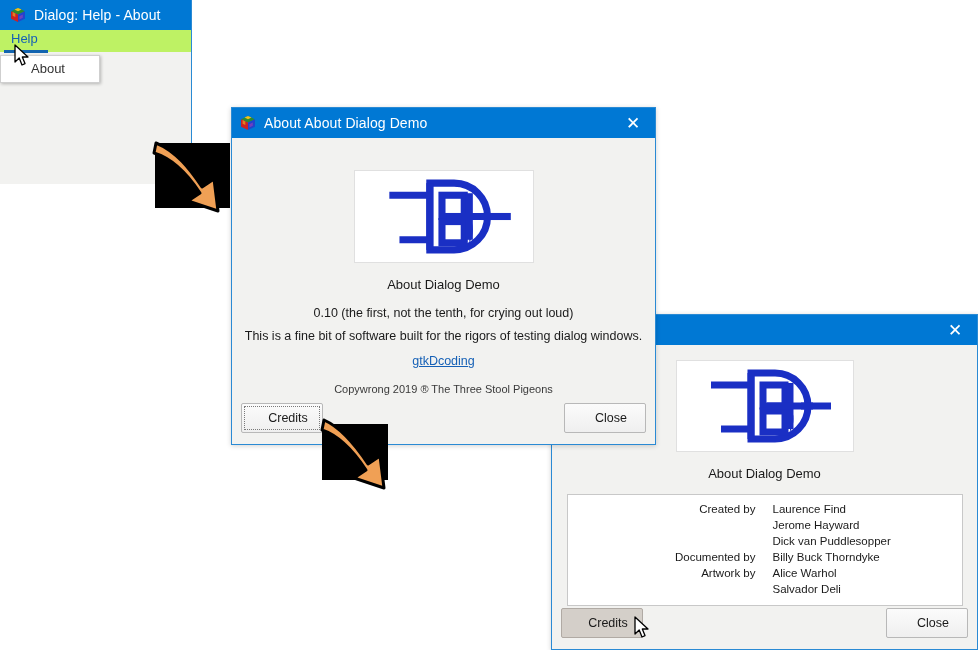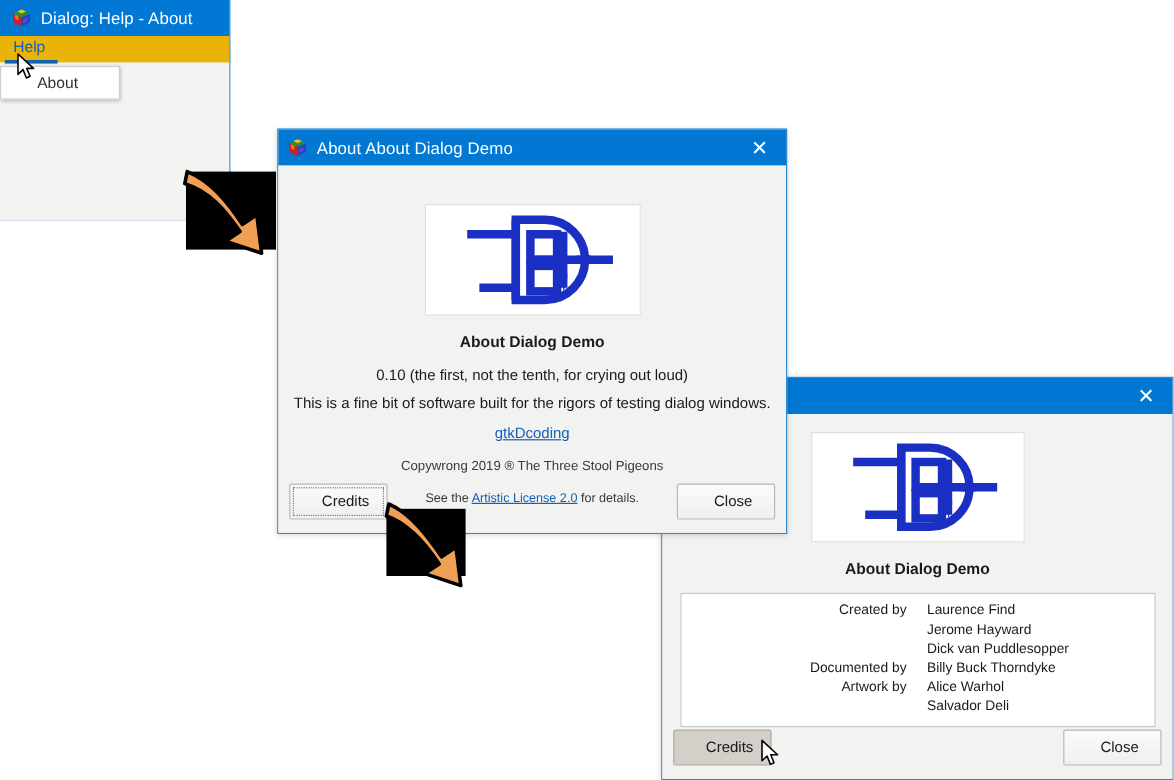--- a/index.html
+++ b/index.html
@@ -68,21 +68,21 @@
     left: 0;
     top: 0;
     width: 192px;
     height: 184px;
     border-left: none;
     border-top: none;
   }
   #main-window .titlebar { padding-left: 10px; }
   .menubar {
     height: 22px;
-    background: #eab308;
+    background: #bef264;
     display: flex;
     align-items: flex-start;
     padding-left: 8px;
     box-sizing: border-box;
     position: relative;
   }
   .menu-item-top {
     font-size: 13px;
     color: #1560b6;
     padding: 1px 3px 0 3px;
@@ -143,21 +143,21 @@
     align-items: center;
     justify-content: center;
   }
   #about-dialog .logo-box {
     width: 180px;
     height: 93px;
     margin-top: 32px;
   }
   .app-name {
     font-size: 13px;
-    font-weight: bold;
+    font-weight: normal;
     color: #1a1a1a;
     margin-top: 14px;
   }
   .version-line {
     font-size: 12.5px;
     color: #1a1a1a;
     margin-top: 14px;
   }
   .desc-line {
     font-size: 12.5px;
@@ -407,23 +407,20 @@
       </svg>
     </div>
 
     <div class="app-name">About Dialog Demo</div>
     <div class="version-line">0.10 (the first, not the tenth, for crying out loud)</div>
     <div class="desc-line">This is a fine bit of software built for the rigors of testing dialog windows.</div>
     <div class="weblink">gtkDcoding</div>
     <div class="copyright-line">Copywrong 2019 ® The Three Stool Pigeons</div>
 
     <div class="warranty-block">
-      <div>
-        <span>See the </span><span class="license-link">Artistic License 2.0</span><span> for details.</span>
-      </div>
     </div>
 
     <div class="action-row">
       <div class="btn focused">Credits</div>
       <div class="btn">Close</div>
     </div>
   </div>
 </div>
 
 <div class="arrow-annot" style="left:155px; top:143px; width:75px; height:65px;">

